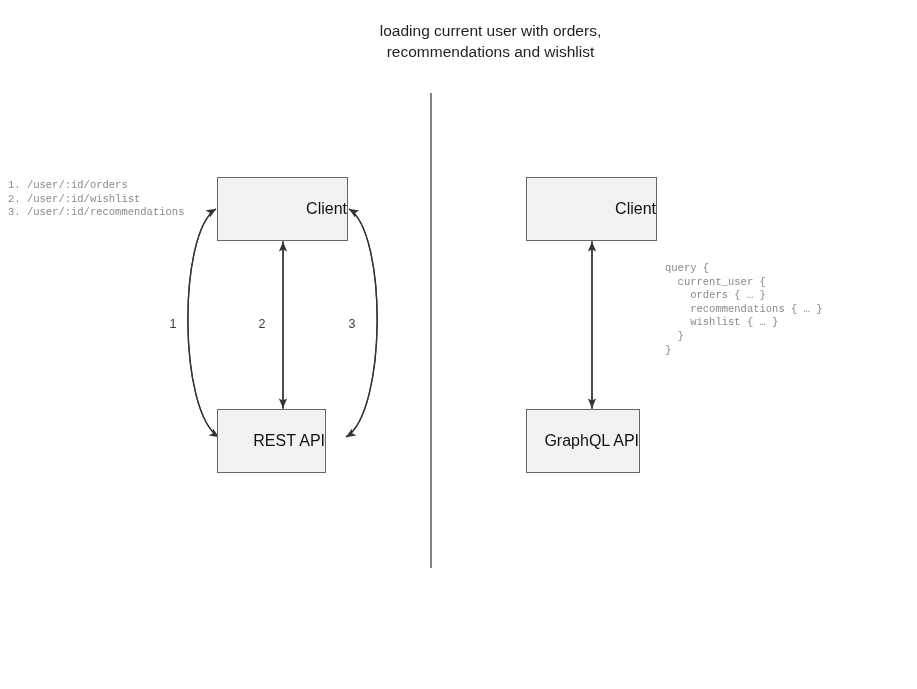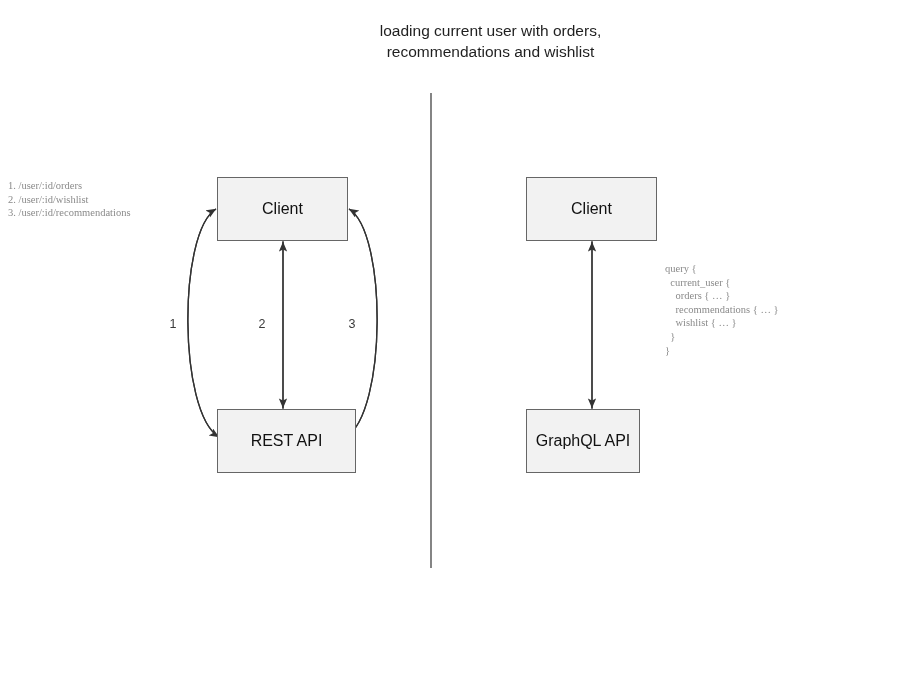--- a/index.html
+++ b/index.html
@@ -34,43 +34,43 @@
     white-space: pre-line;
     padding-left: 32px;
   }
   .node-box {
     position: absolute;
     box-sizing: border-box;
     background: #f2f2f2;
     border: 1.4px solid #666666;
     display: flex;
     align-items: center;
-    justify-content: center;
+    justify-content: flex-end;
     font-size: 16px;
     color: #111111;
   }
   #node-client-rest { left: 217px; top: 177px; width: 131px; height: 64px; }
-  #node-rest-api    { left: 217px; top: 409px; width: 139px; height: 64px; }
+  #node-rest-api    { left: 217px; top: 409px; width: 109px; height: 64px; }
   #node-client-gql  { left: 526px; top: 177px; width: 131px; height: 64px; }
   #node-graphql-api { left: 526px; top: 409px; width: 114px; height: 64px; }
 
   .edge-label {
     position: absolute;
     font-size: 12.5px;
     color: #3a3a3a;
     text-align: center;
     width: 20px;
   }
   #edge-label-1 { left: 163px; top: 317px; }
   #edge-label-2 { left: 252px; top: 317px; }
   #edge-label-3 { left: 342px; top: 317px; }
 
   .code-block {
     position: absolute;
-    font-family: Liberation Serif, serif;
+    font-family: Liberation Mono, monospace;
     font-size: 10.5px;
     line-height: 13.6px;
     color: #8a8a8a;
     white-space: pre;
   }
   #rest-endpoints-list { left: 8px; top: 179px; }
   #graphql-query-block { left: 665px; top: 262px; }
 </style>
 </head>
 <body>

